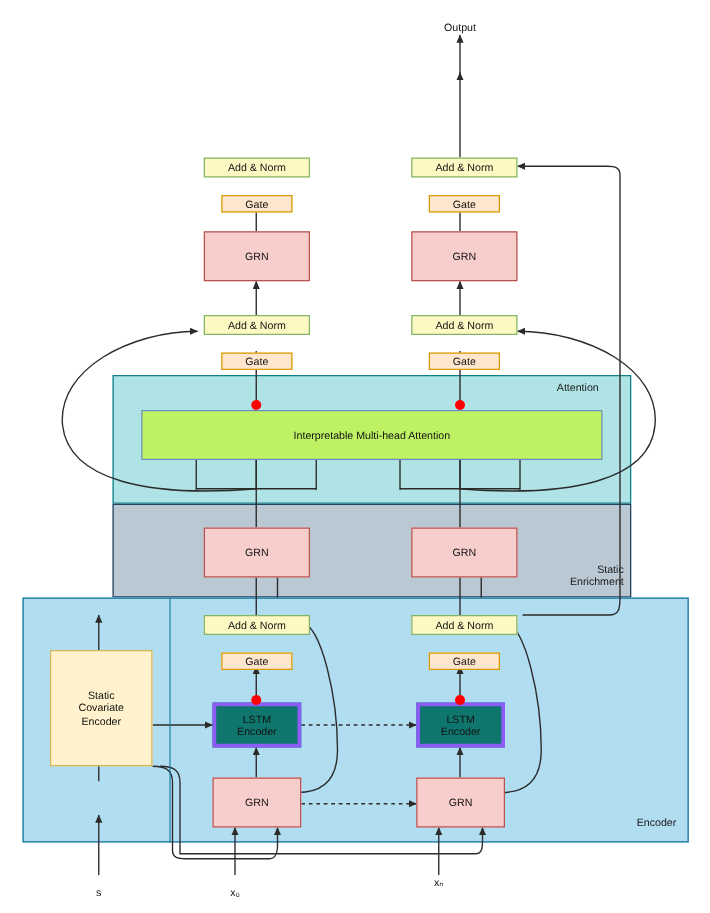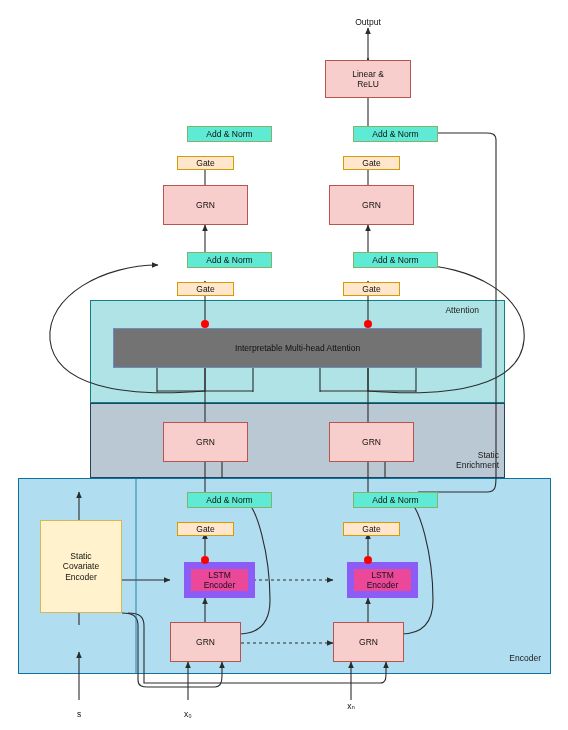--- a/index.html
+++ b/index.html
@@ -24,25 +24,25 @@
     text-align:center;font-size:8.5px;color:#111;
     line-height:1.2;white-space:pre-line;
   }
 
   .pill-text{position:absolute;font-size:8.5px;color:#111;text-align:center;}
 
   .dot{position:absolute;width:8px;height:8px;border-radius:50%;background:#ff0000;}
 
   
   .c-pink   {background:#f8cecc;border:1px solid #b85450;}
-  .c-green  {background:#5eead4;border:1px solid #82b366;margin-left:24px;}
+  .c-green  {background:#fef9c3;border:1px solid #82b366;}
   .c-orange {background:#ffe6cc;border:1px solid #d79b00;margin-top:14px;}
-  .c-purple {background:#ec4899;border:7px solid #8b5cf6;margin-left:14px;}
+  .c-purple {background:#0f766e;border:3px solid #8b5cf6;}
   .c-yellow {background:#fff2cc;border:1px solid #d6b656;}
-  .c-blue   {background:#737373;border:1px solid #6c8ebf;}
+  .c-blue   {background:#bef264;border:1px solid #6c8ebf;}
   .c-teal   {background:#b0e3e6;border:1px solid #0e8088;}
   .c-gray   {background:#bac8d3;border:1px solid #23445d;}
   .c-ltblue {background:#b1ddf0;border:1px solid #10739e;}
 </style>
 </head>
 <body>
 
 <div id="canvas">
 
   <div class="region c-teal" style="left:90px;top:300px;width:415px;height:103px;"></div>
@@ -144,22 +144,20 @@
       <path d="M79,520 L79,498 L79,492"></path>
     </g>
 
     <g stroke="#10739e" stroke-width="1" fill="none" opacity="0.85">
       <path d="M136,478 L136,674"></path>
     </g>
   </svg>
 
   <div class="pill-text" style="left:338px;top:5px;width:60px;margin-top:12px;">Output</div>
 
-  <div class="node c-pink" style="left:325px;top:60px;width:86px;height:38px;">Linear &amp;
-ReLU</div>
 
   <div class="node c-green" style="left:329px;top:126px;width:85px;height:16px;">Add &amp; Norm</div>
   <div class="node c-orange" style="left:343px;top:142px;width:57px;height:14px;">Gate</div>
 
   <div class="node c-green" style="left:163px;top:126px;width:85px;height:16px;">Add &amp; Norm</div>
   <div class="node c-orange" style="left:177px;top:142px;width:57px;height:14px;">Gate</div>
 
   <div class="node c-pink" style="left:163px;top:185px;width:85px;height:40px;">GRN</div>
   <div class="node c-pink" style="left:329px;top:185px;width:85px;height:40px;">GRN</div>
 

